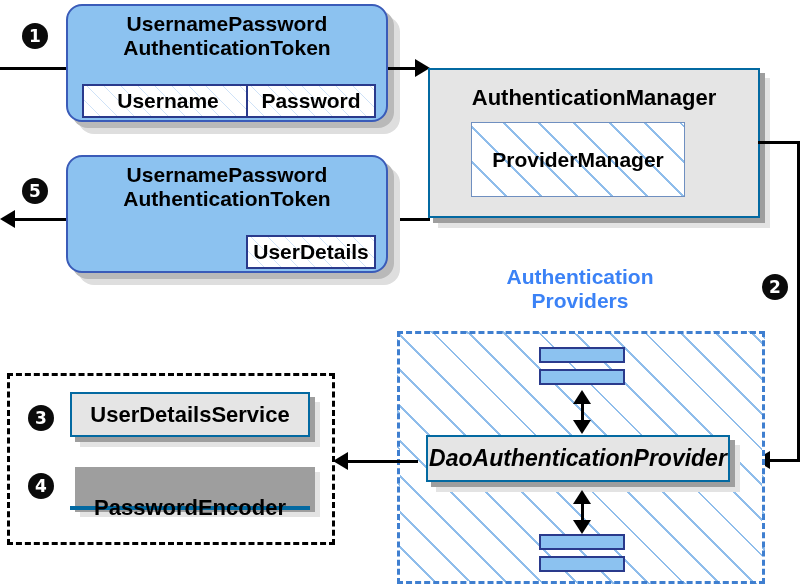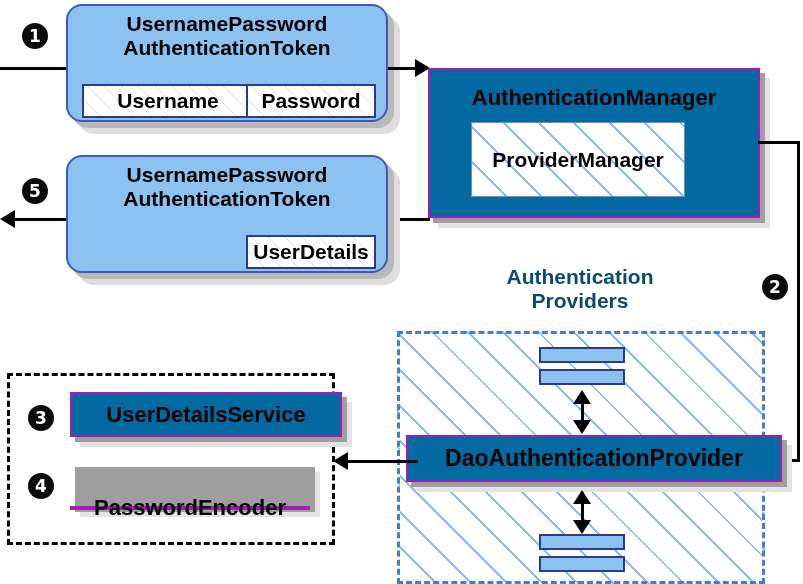--- a/index.html
+++ b/index.html
@@ -37,21 +37,21 @@
   .hatch-white{
     background-color:#ffffff;
     background-image:repeating-linear-gradient(45deg,transparent 0 23px,#8fbdeb 23px 25px);
     text-align:right;
   }
 
   
   .card{position:absolute;}
   .card .sh2{position:absolute;left:10px;top:10px;right:-10px;bottom:-10px;background:#e3e3e3;}
   .card .sh1{position:absolute;left:5px;top:5px;right:-5px;bottom:-5px;background:#9e9e9e;}
-  .card .face{position:absolute;inset:0;background:#0369a1;border:2px solid #a21caf;box-sizing:border-box;
+  .card .face{position:absolute;inset:0;background:#e5e5e5;border:2px solid #0369a1;box-sizing:border-box;
     display:flex;align-items:center;justify-content:center;font-weight:bold;color:#000;}
 
   
   .bullet{
     position:absolute;width:26px;height:26px;border-radius:50%;
     background:#0b0b0b;color:#fff;font-size:17px;font-weight:bold;
     display:flex;align-items:center;justify-content:center;
     font-family:"DejaVu Sans",sans-serif;
   }
 
@@ -62,21 +62,21 @@
   .ar-r{border-top:9px solid transparent;border-bottom:9px solid transparent;border-left:15px solid #000;}
   .ar-l{border-top:9px solid transparent;border-bottom:9px solid transparent;border-right:15px solid #000;}
   .ar-u{border-left:9px solid transparent;border-right:9px solid transparent;border-bottom:14px solid #000;}
   .ar-d{border-left:9px solid transparent;border-right:9px solid transparent;border-top:14px solid #000;}
 
   
   .dash-blue{position:absolute;border:3px dashed #3f7fd0;box-sizing:border-box;}
   .dash-black{position:absolute;border:3px dashed #000;box-sizing:border-box;}
 
   .group-title{
-    position:absolute;text-align:center;font-size:21px;font-weight:bold;color:#0c4a6e;
+    position:absolute;text-align:center;font-size:21px;font-weight:bold;color:#3b82f6;
     line-height:1.12;white-space:pre-line;
   }
   .minibar{position:absolute;background:#8cc2f0;border:2px solid #2a3a8c;box-sizing:border-box;}
 </style>
 </head>
 <body>
 
 <div id="stage">
 
   <div class="hline" style="left:0px;top:67px;width:70px;"></div>
@@ -133,21 +133,21 @@
 
   <div class="dash-blue hatch-white" style="left:397px;top:331px;width:368px;height:253px;"></div>
 
   <div class="minibar" style="left:539px;top:347px;width:86px;height:16px;"></div>
   <div class="minibar" style="left:539px;top:369px;width:86px;height:16px;"></div>
 
   <div class="vline" style="left:581px;top:396px;height:30px;"></div>
   <div class="ar ar-u" style="left:573px;top:390px;"></div>
   <div class="ar ar-d" style="left:573px;top:420px;"></div>
 
-  <div class="card" style="left:406px;top:435px;width:376px;height:47px;">
+  <div class="card" style="left:426px;top:435px;width:304px;height:47px;font-style:italic;">
     <div class="sh2"></div>
     <div class="sh1"></div>
     <div class="face" style="font-size:23px;">
       <span>DaoAuthenticationProvider</span>
     </div>
   </div>
 
   <div class="vline" style="left:581px;top:496px;height:30px;"></div>
   <div class="ar ar-u" style="left:573px;top:490px;"></div>
   <div class="ar ar-d" style="left:573px;top:520px;"></div>
@@ -155,21 +155,21 @@
   <div class="minibar" style="left:539px;top:534px;width:86px;height:16px;"></div>
   <div class="minibar" style="left:539px;top:556px;width:86px;height:16px;"></div>
 
   <div class="hline" style="left:348px;top:460px;width:70px;"></div>
   <div class="ar ar-l" style="left:333px;top:452px;"></div>
 
   <div class="dash-black" style="left:7px;top:373px;width:328px;height:172px;"></div>
 
   <div class="bullet" style="left:28px;top:405px;">3</div>
 
-  <div class="card" style="left:70px;top:392px;width:272px;height:45px;">
+  <div class="card" style="left:70px;top:392px;width:240px;height:45px;">
     <div class="sh2"></div>
     <div class="sh1"></div>
     <div class="face" style="font-size:22px;">
       <span>UserDetailsService</span>
     </div>
   </div>
 
   <div class="bullet" style="left:28px;top:473px;">4</div>
 
   <div class="card" style="left:70px;top:462px;width:240px;height:45px;">

